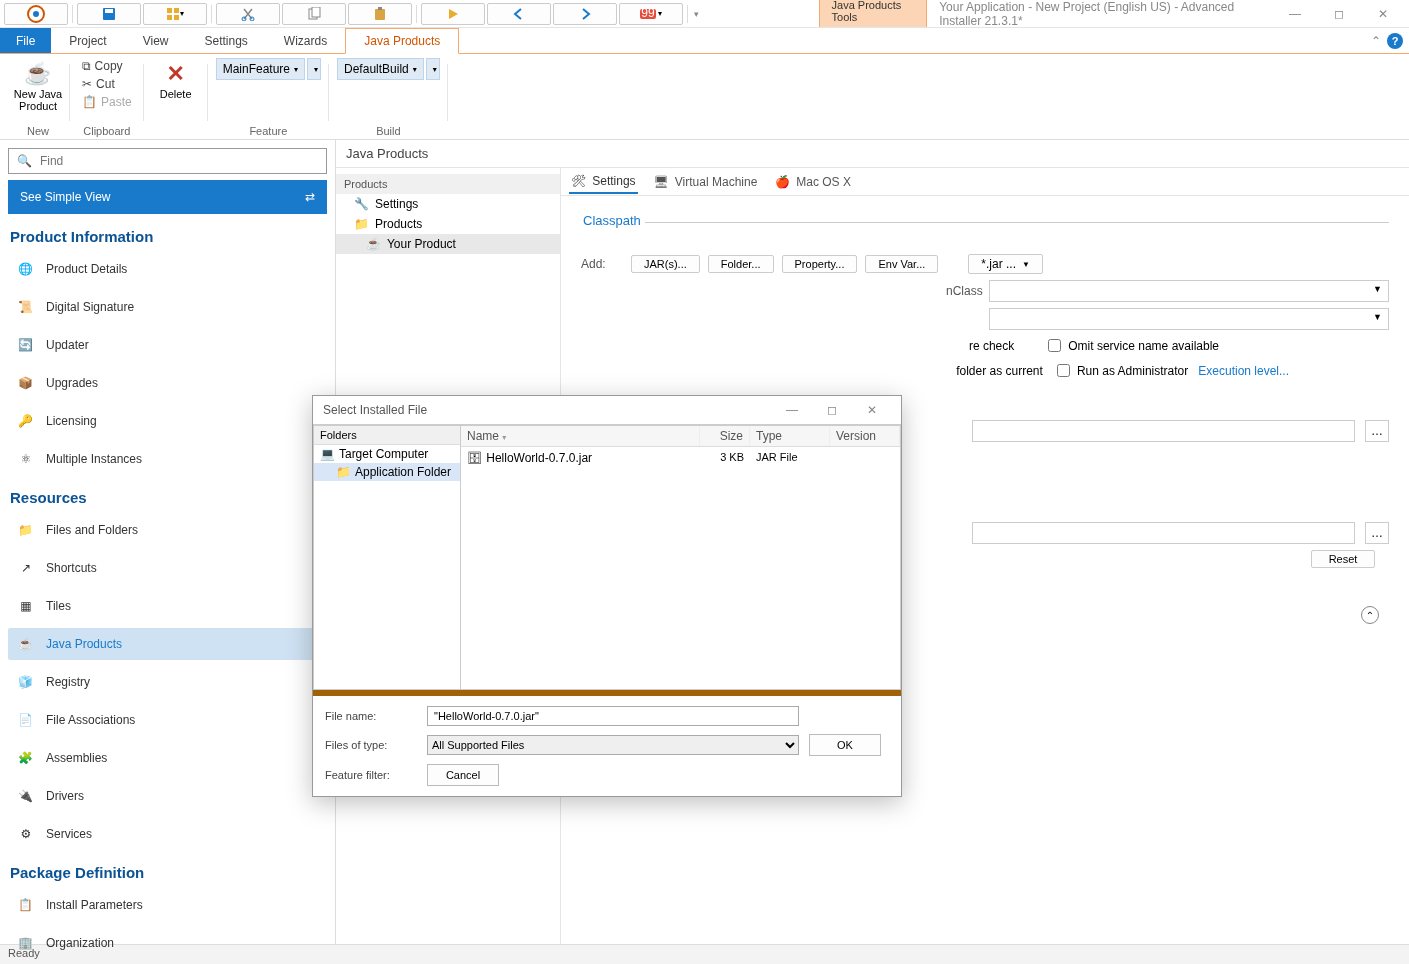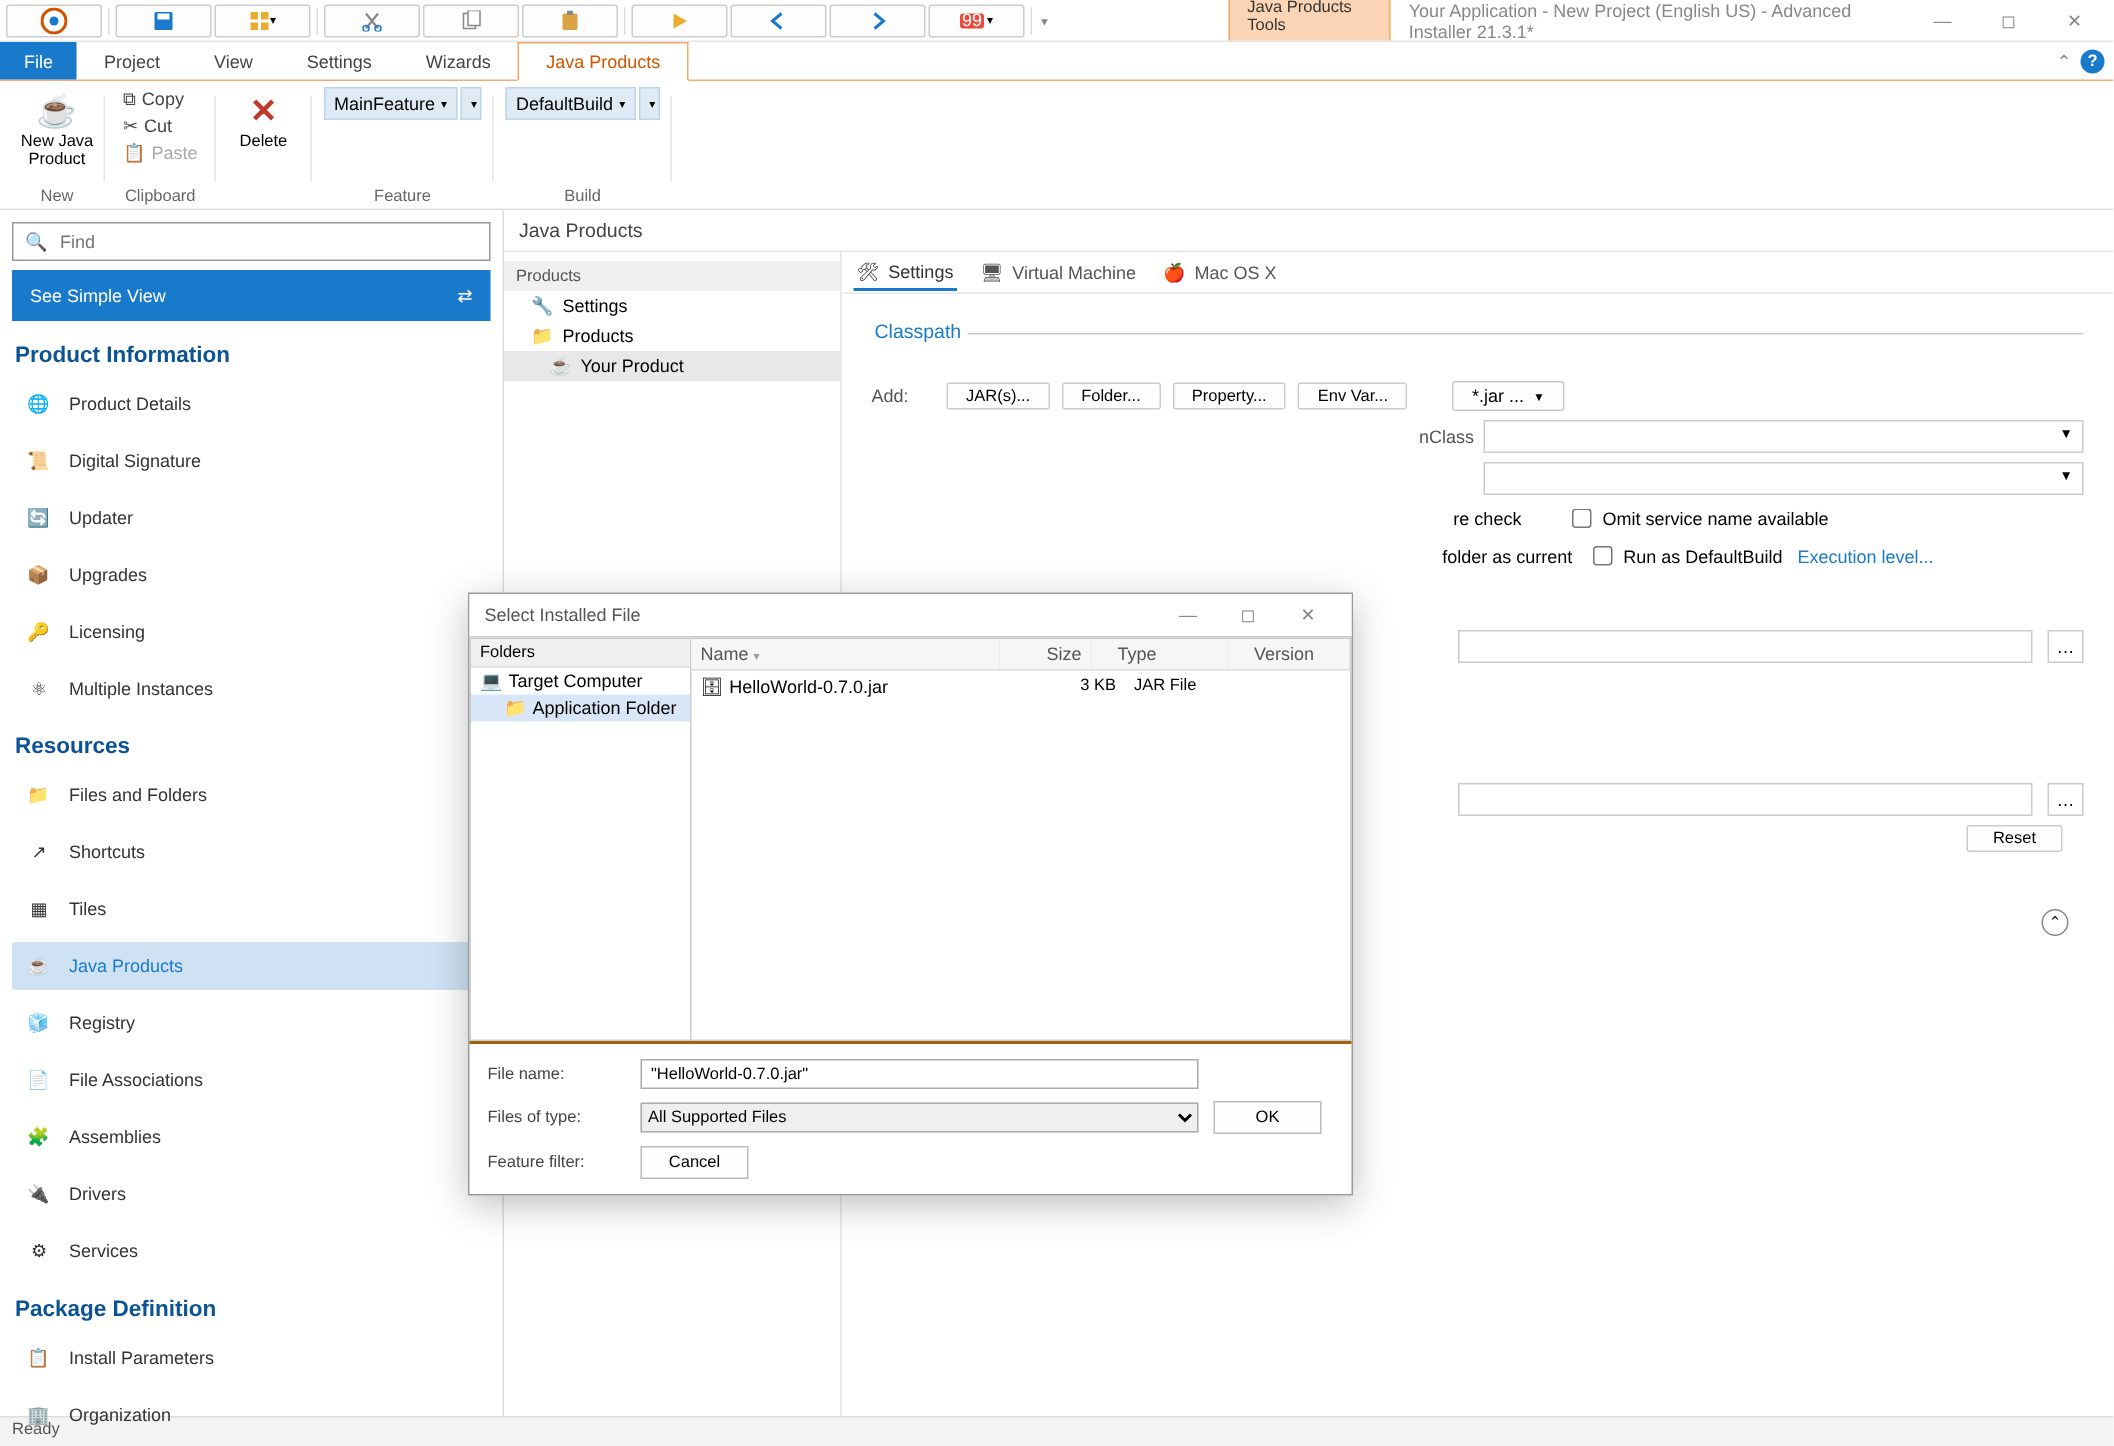--- a/index.html
+++ b/index.html
@@ -79,28 +79,28 @@
 .ellipsis-btn { width: 24px; height: 22px; border: 1px solid #ccc; display: flex; align-items: center; justify-content: center; }
 
 
 .statusbar { height: 20px; background: #f3f3f3; border-top: 1px solid #ddd; padding: 2px 8px; font-size: 11px; color: #555; }
 
 
 .dialog { position: absolute; left: 312px; top: 395px; width: 590px; height: 402px; background: #fff; border: 1px solid #999; box-shadow: 0 6px 24px rgba(0,0,0,.25); display: flex; flex-direction: column; z-index: 1000; }
 .dialog .dtitle { height: 28px; display: flex; align-items: center; padding: 0 10px; color: #555; background: #fff; }
 .dialog .dtitle .dwin { margin-left: auto; display: flex; gap: 2px; }
 .dialog .dtitle .dbtn { width: 38px; height: 24px; display: flex; align-items: center; justify-content: center; color: #888; }
-.dialog .dbody { flex: 1; display: flex; border-top: 1px solid #ccc; border-bottom: 2px solid #a16207; }
+.dialog .dbody { flex: 1; display: flex; border-top: 1px solid #ccc; border-bottom: 6px solid #a16207; }
 .dialog .dtree { width: 148px; border: 1px solid #ccc; margin: 0 0 0 0; }
 .dialog .dtreehdr { background: #f0f0f0; border-bottom: 1px solid #ddd; padding: 3px 6px; font-size: 11px; }
 .dialog .dtreeitem { padding: 2px 6px; display: flex; align-items: center; gap: 4px; font-size: 11px; }
 .dialog .dtreeitem.ind { padding-left: 22px; }
 .dialog .dtreeitem.sel { background: #d9e6f7; }
 .dialog .dlist { flex: 1; border: 1px solid #ccc; border-left: none; display: flex; flex-direction: column; }
-.dialog .dlisthdr { display: flex; background: #f6f6f6; border-bottom: 1px solid #ddd; font-size: 11px; color: #555; gap: 11px; }
+.dialog .dlisthdr { display: flex; background: #f6f6f6; border-bottom: 1px solid #ddd; font-size: 11px; color: #555; }
 .dialog .dlisthdr .col { padding: 3px 6px; border-right: 1px solid #eee; }
 .dialog .dlistrow { display: flex; padding: 2px 0; }
 .dialog .dlistrow .cell { padding: 2px 6px; font-size: 11px; }
 .dialog .dfooter { padding: 10px 12px; display: grid; grid-template-columns: 92px 1fr 80px; gap: 8px 10px; align-items: center; }
 .dialog .dfooter label { font-size: 11px; color: #444; }
 .dialog .dinput { border: 1px solid #aaa; height: 20px; padding: 0 6px; font-size: 11px; width: 100%; }
 .dialog .dselect { border: 1px solid #aaa; height: 20px; font-size: 11px; width: 100%; }
 .dialog .dbtn2 { border: 1px solid #bbb; height: 22px; width: 72px; font-size: 11px; background: #fdfdfd; }
 
 .circle-toggle { position: absolute; right: 30px; top: 410px; width: 18px; height: 18px; border: 1px solid #888; border-radius: 50%; display: flex; align-items: center; justify-content: center; font-size: 10px; }
@@ -438,21 +438,21 @@
               <label class="chk">
                   <input type="checkbox" style="">
                   <span>Omit service name available</span>
                 </label>
               <span style="width:140px"></span>
             </div>
             <div class="frow" style="justify-content:flex-end">
               <span>folder as current</span>
               <label class="chk">
                   <input type="checkbox" style="">
-                  <span>Run as DefaultBuild</span>
+                  <span>Run as Administrator</span>
                 </label>
               <a class="linkish">Execution level...</a>
               <span style="width:90px"></span>
             </div>
             <div class="frow" style="margin-top:40px">
               <div style="flex:1"></div>
               <div class="finput" style="max-width:400px"></div>
               <div class="ellipsis-btn">…</div>
             </div>
           </div>

